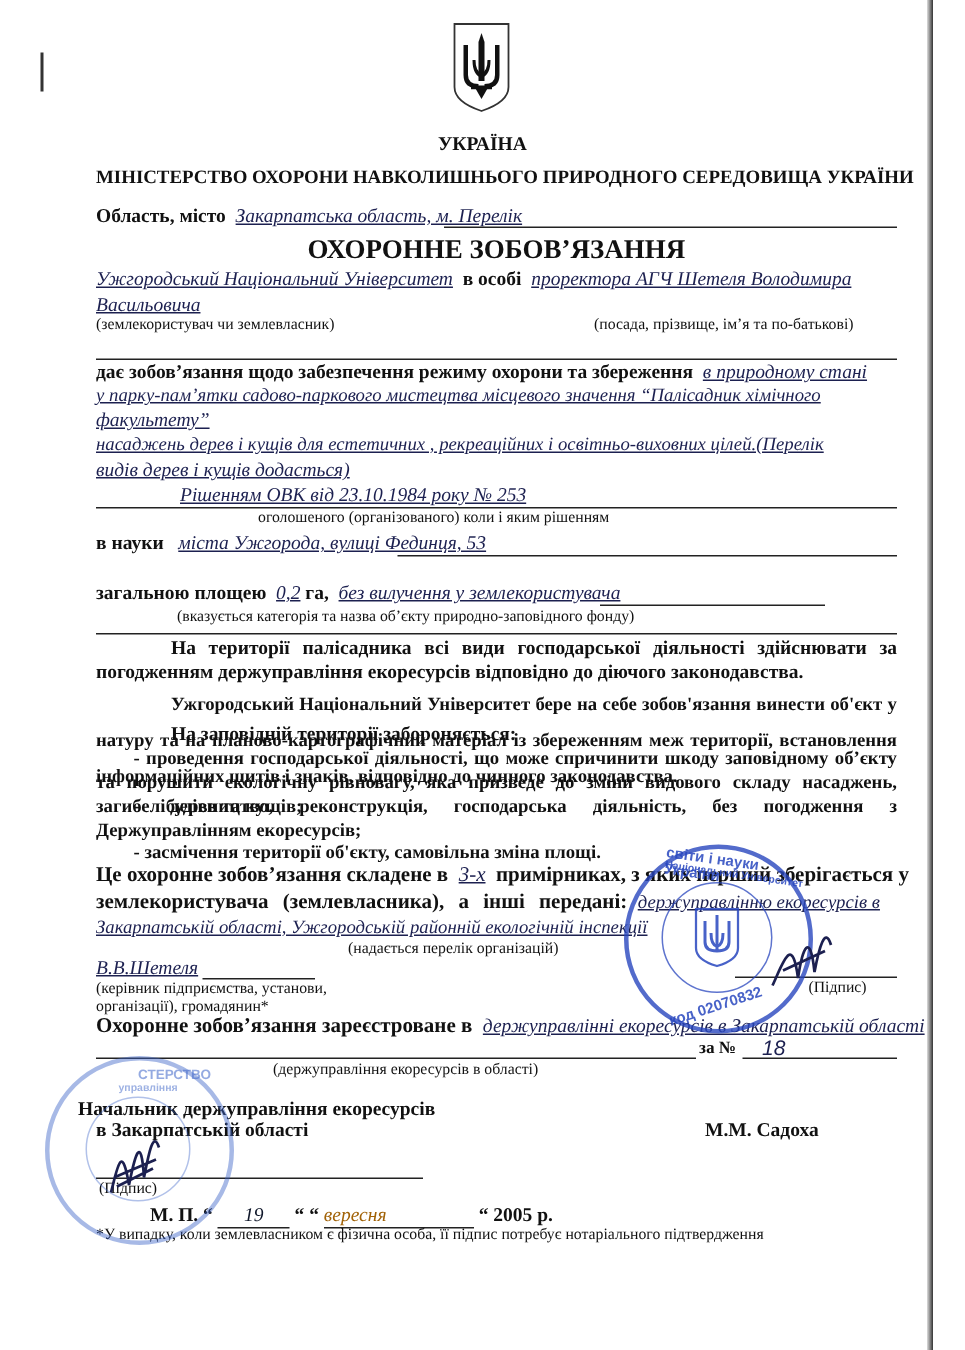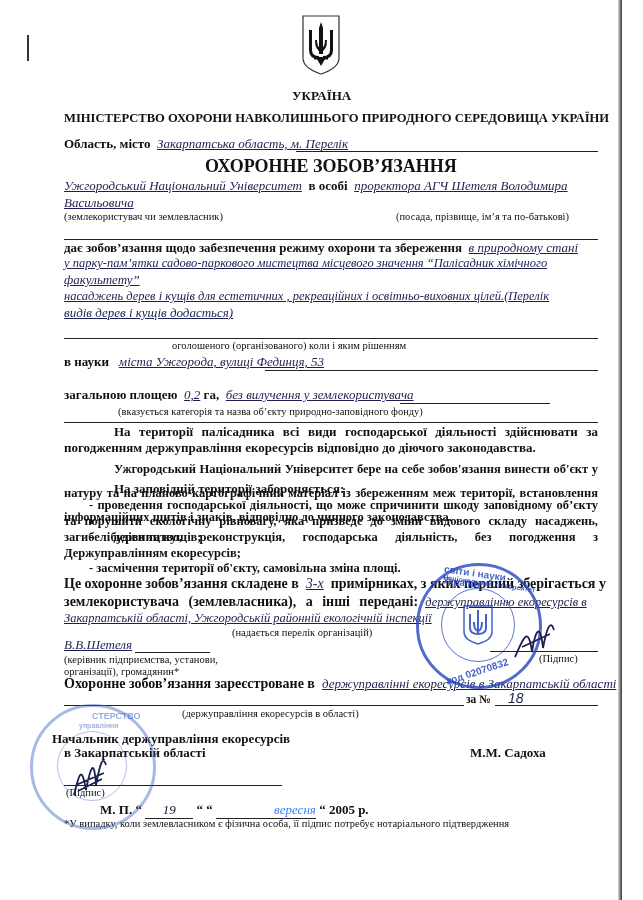--- a/index.html
+++ b/index.html
@@ -73,20 +73,21 @@
   <div class="abs t13" style="left:64px; top:240px;">
     <span class="b">дає зобов’язання щодо забезпечення режиму охорони та збереження</span>&nbsp;
     <span class="fill">в  природному  стані</span>
   </div>
   <div class="abs t13 fill" style="left:64px; top:256px; font-size:12.5px;">у  парку-пам’ятки   садово-паркового   мистецтва   місцевого значення  “Палісадник хімічного</div>
   <div class="abs t13 fill" style="left:64px; top:272px;">факультету”</div>
   <div class="abs t13 fill" style="left:64px; top:289px; font-size:12.5px;">насаджень  дерев  і  кущів  для  естетичних  ,  рекреаційних   і  освітньо-виховних  цілей.(Перелік</div>
   <div class="abs t13 fill" style="left:64px; top:305px;">видів дерев і кущів додасться)</div>
 
   <div class="rule" style="left:64px; top:338px; width:534px;"></div>
+  <div class="abs t13 fill" style="left:120px; top:322px;">Рішенням ОВК  від 23.10.1984 року № 253</div>
   <div class="abs small" style="left:172px; top:340px;">оголошеного (організованого) коли і яким рішенням</div>
 
   <div class="abs t13" style="left:64px; top:354px;">
     <span class="b">в науки</span>&nbsp;&nbsp;
     <span class="fill">міста Ужгорода,  вулиці  Фединця,  53</span>
   </div>
   <div class="rule" style="left:265px; top:370px; width:333px;"></div>
 
   <div class="abs t13" style="left:64px; top:387px;">
     <span class="b">загальною площею</span>&nbsp;
@@ -139,21 +140,21 @@
   <div class="abs b t13" style="left:64px; top:745px;">в Закарпатській області</div>
   <div class="abs b t13" style="left:470px; top:745px;">М.М. Садоха</div>
   <div class="rule" style="left:64px; top:785px; width:218px;"></div>
   <div class="abs small" style="left:66px; top:787px;">(Підпис)</div>
 
   <div class="abs b t13" style="left:100px; top:802px;">
     <span>М. П.</span>
     <span>“</span>
     <span class="i" style="font-weight:normal; color:#0f172a; display:inline-block; width:48px; text-align:center; border-bottom:1.5px solid #222;">19</span>
     <span>“ “</span>
-    <span class="i" style="font-weight:normal; color:#3b82f6; display:inline-block; width:100px; text-align:right; border-bottom:1.5px solid #222;">вересня</span>
+    <span class="i" style="font-weight:normal; color:#a16207; display:inline-block; width:100px; text-align:left; border-bottom:1.5px solid #222;">вересня</span>
     <span>“</span>
     <span>2005 р.</span>
   </div>
 
   <div class="abs" style="left:64px; top:818px; font-size:10.5px;">*У випадку, коли землевласником є фізична особа, її підпис потребує нотаріального підтвердження</div>
 
   <div class="stamp" style="left:416px; top:563px; width:120px; height:120px;">
     <div class="inner" style="left:22px; top:22px; width:72px; height:72px;"></div>
     <div class="stamp-text" style="left:24px; top:4px; transform:rotate(8deg); font-size:10px;">світи і науки України</div>
     <div class="stamp-text" style="left:24px; top:14px; transform:rotate(8deg); font-size:7px;">Національний Університет</div>

